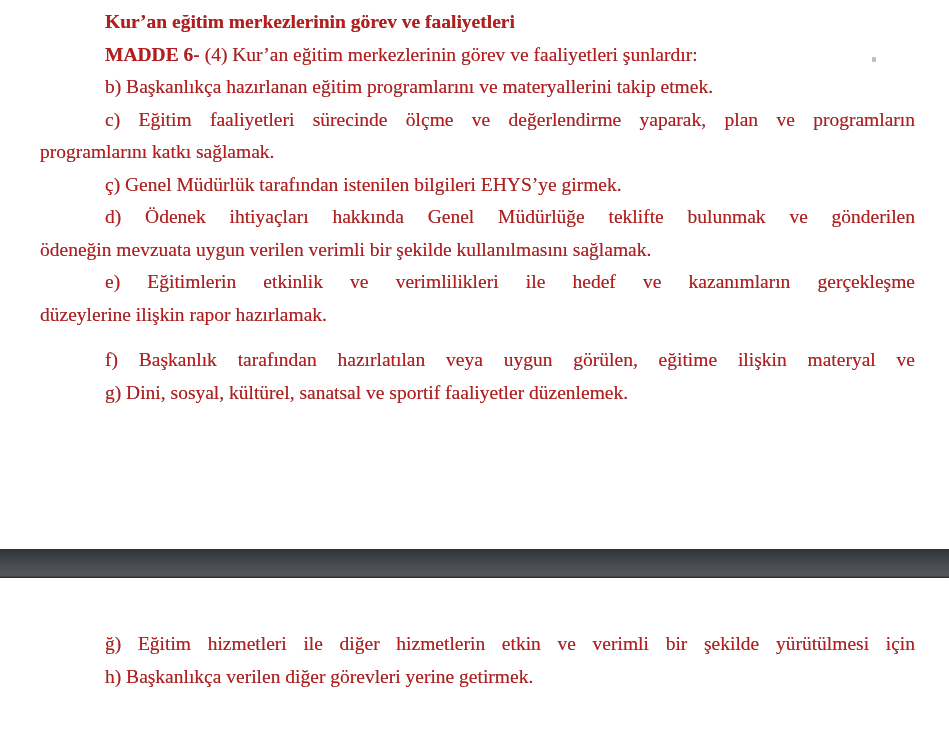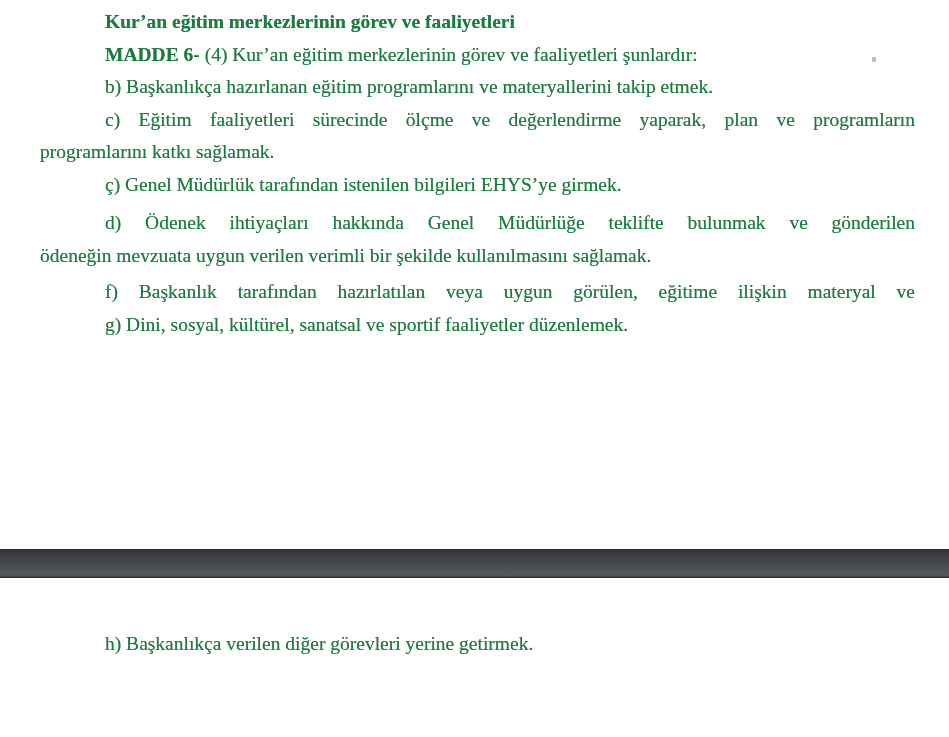--- a/index.html
+++ b/index.html
@@ -9,42 +9,42 @@
   }
   .doc {
     position: relative;
     width: 949px;
     height: 737px;
     background: #ffffff;
     overflow: hidden;
     font-family: "Liberation Serif", "DejaVu Serif", serif;
     font-size: 19.5px;
     line-height: 32.5px;
-    color: #15803d;
+    color: #b91c1c;
     text-shadow: 0 0 0.5px rgba(10,10,10,0.45);
     border-radius: 28px;
   }
   .text-block {
     position: absolute;
     left: 40px;
     right: 34px;
   }
   .upper { top: 6px; }
   .lower { top: 628px; }
   .para { margin: 0; }
   .line { display: block; text-align: left; text-indent: 0; }
   .indent { text-indent: 65px; }
   .justify {
     text-align: justify;
     text-align-last: justify;
   }
   .heading .line { font-weight: bold; }
   .bold { font-weight: bold; }
-  .gap-lg { margin-top: 6px; }
-  .gap-sm { margin-top: 4px; }
+  .gap-lg { }
+  .gap-sm { margin-top: 13px; }
   .separator-bar {
     position: absolute;
     left: 0;
     top: 549px;
     width: 949px;
     height: 29px;
     background: linear-gradient(180deg,
       #2e3236 0%,
       #3a3e43 20%,
       #484c51 55%,
@@ -89,36 +89,41 @@
 
     <p class="para">
       <span class="line indent">ç) Genel Müdürlük tarafından istenilen bilgileri EHYS’ye girmek.</span>
     </p>
 
     <p class="para gap-lg">
       <span class="line indent justify">d) Ödenek ihtiyaçları hakkında Genel Müdürlüğe teklifte bulunmak ve gönderilen</span>
       <span class="line">ödeneğin mevzuata uygun verilen verimli bir şekilde kullanılmasını sağlamak.</span>
     </p>
 
+    <p class="para">
+      <span class="line indent justify">e) Eğitimlerin etkinlik ve verimlilikleri ile hedef ve kazanımların gerçekleşme</span>
+      <span class="line">düzeylerine ilişkin rapor hazırlamak.</span>
+    </p>
 
     <p class="para gap-sm">
       <span class="line indent justify">f) Başkanlık tarafından hazırlatılan veya uygun görülen, eğitime ilişkin materyal ve</span>
     </p>
 
     <p class="para">
       <span class="line indent">g) Dini, sosyal, kültürel, sanatsal ve sportif faaliyetler düzenlemek.</span>
     </p>
 
   </div>
 
   <div class="separator-bar"></div>
 
   <div class="text-block lower">
 
     <p class="para">
+      <span class="line indent justify">ğ) Eğitim hizmetleri ile diğer hizmetlerin etkin ve verimli bir şekilde yürütülmesi için</span>
     </p>
 
     <p class="para">
       <span class="line indent">h) Başkanlıkça verilen diğer görevleri yerine getirmek.</span>
     </p>
 
   </div>
 
   <div class="speck"></div>
 

